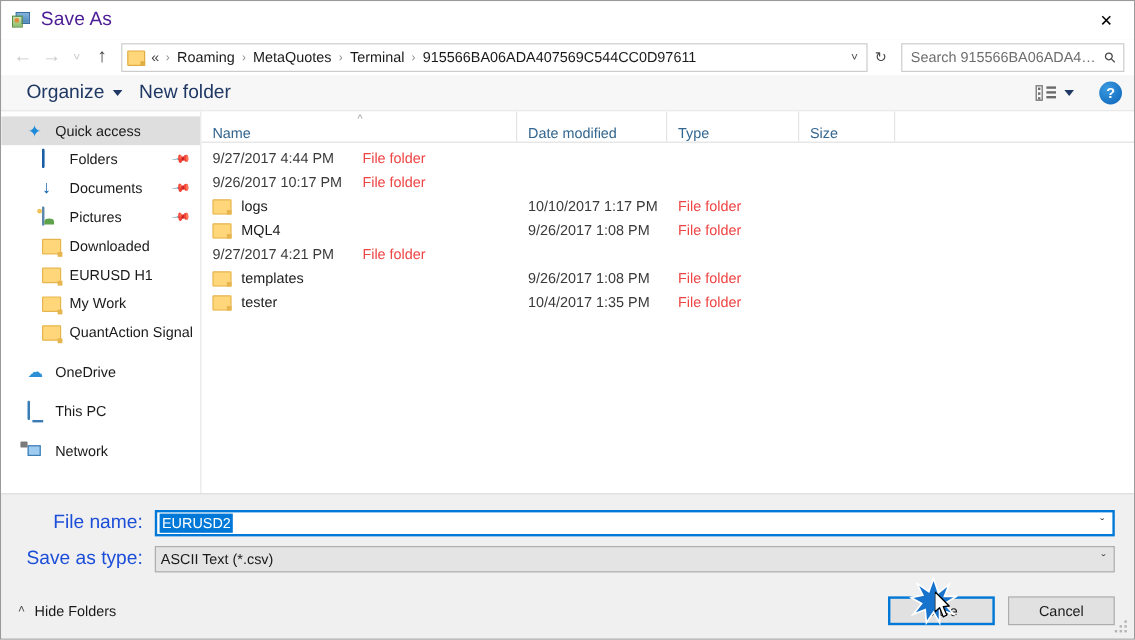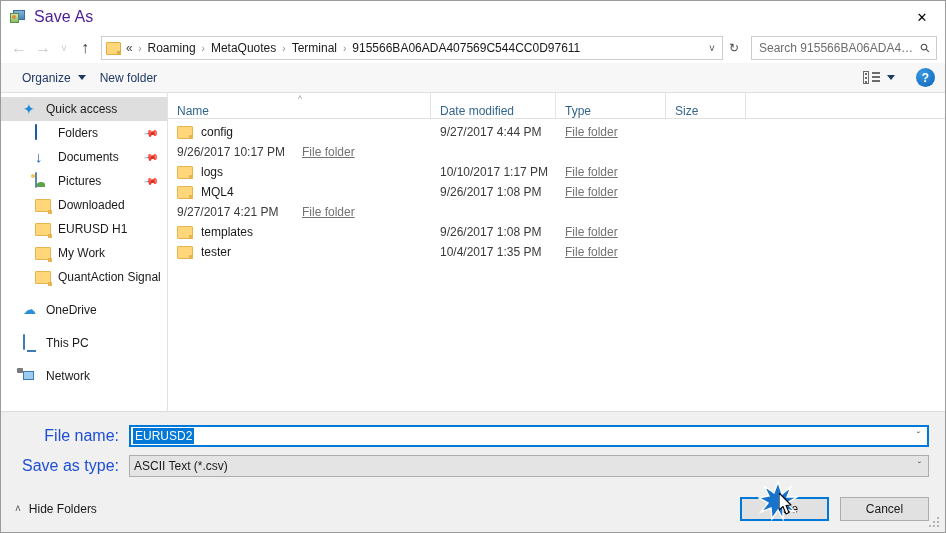--- a/index.html
+++ b/index.html
@@ -102,21 +102,21 @@
          transform: rotate(-45deg); }
 
   
   .toolbar {
     height: 30px; min-height: 30px;
     background: #f7f7f7;
     border-bottom: 1px solid #e0e0e0;
     display: flex; align-items: center; padding: 0 10px 0 14px;
   }
   .tb-item {
-    font-size: 12px; color: #1f3864; padding: 3px 7px; display: flex;
+    font-size: 16px; color: #1f3864; padding: 3px 7px; display: flex;
     align-items: center; gap: 7px; cursor: default;
   }
   .tri-down { width: 0; height: 0; border-left: 4px solid transparent;
               border-right: 4px solid transparent; border-top: 5px solid #1f3864; }
   .tb-spacer { flex: 1 1 auto; }
   .view-icon { width: 17px; height: 13px; position: relative; }
   .view-icon .panel { position: absolute; left: 0; top: 0; width: 6px; height: 13px;
                       border: 1px solid #6b6b6b; }
   .view-icon .panel i { position: absolute; left: 1px; width: 2px; height: 2px;
                         background: #6b6b6b; display: block; }
@@ -195,21 +195,21 @@
     position: absolute; left: 130px; top: 1px; color: #9b9b9b; font-size: 9px;
   }
   .rows { flex: 1 1 auto; overflow: hidden; padding-top: 3px; }
   .row {
     height: 20px; display: flex; align-items: center; font-size: 12px; color: #1a1a1a;
     cursor: default;
   }
   .cell { overflow: hidden; white-space: nowrap; }
   .cell.name { width: 263px; flex: none; display: flex; align-items: center; padding-left: 9px; }
   .cell.date { width: 125px; flex: none; padding-left: 9px; color: #3a3a3a; }
-  .cell.type { width: 110px; flex: none; padding-left: 9px; color: #737373; text-decoration: underline; }
+  .cell.type { width: 110px; flex: none; padding-left: 9px; color: #ef4444; }
   .cell.size { width: 80px; flex: none; padding-left: 9px; color: #3a3a3a; }
   .rowfolder {
     width: 16px; height: 13px; margin-right: 8px; flex: none;
     background: #ffd77a; border: 1px solid #e7b54e; border-radius: 1px; position: relative;
   }
   .rowfolder:after { content:""; position:absolute; right:-1px; bottom:-1px;
                      width:4px; height:4px; background:#e7b54e; }
 
   
   .formzone {
@@ -424,24 +424,20 @@
           <span>Type</span>
         </div>
         <div class="col size">
           <span>Size</span>
         </div>
         <div class="col rest"></div>
       </div>
 
       <div class="rows">
         <div class="row">
-          <div class="cell name">
-            <span class="rowfolder"></span>
-            <span>config</span>
-          </div>
           <div class="cell date">9/27/2017 4:44 PM</div>
           <div class="cell type">File folder</div>
           <div class="cell size"></div>
         </div>
         <div class="row">
           <div class="cell date">9/26/2017 10:17 PM</div>
           <div class="cell type">File folder</div>
           <div class="cell size"></div>
         </div>
         <div class="row">

